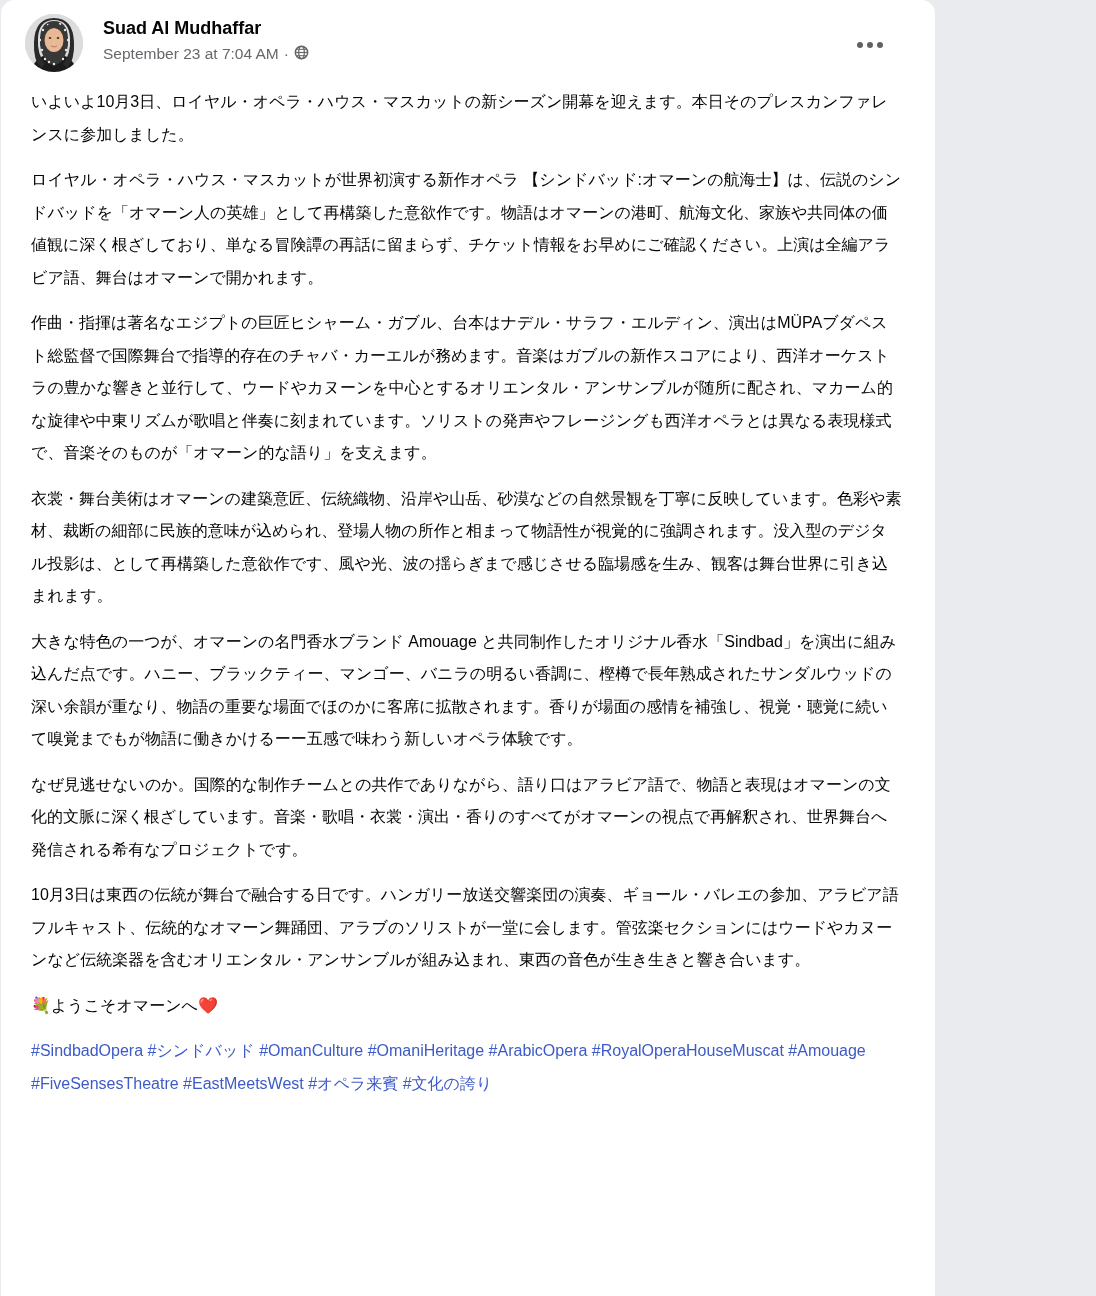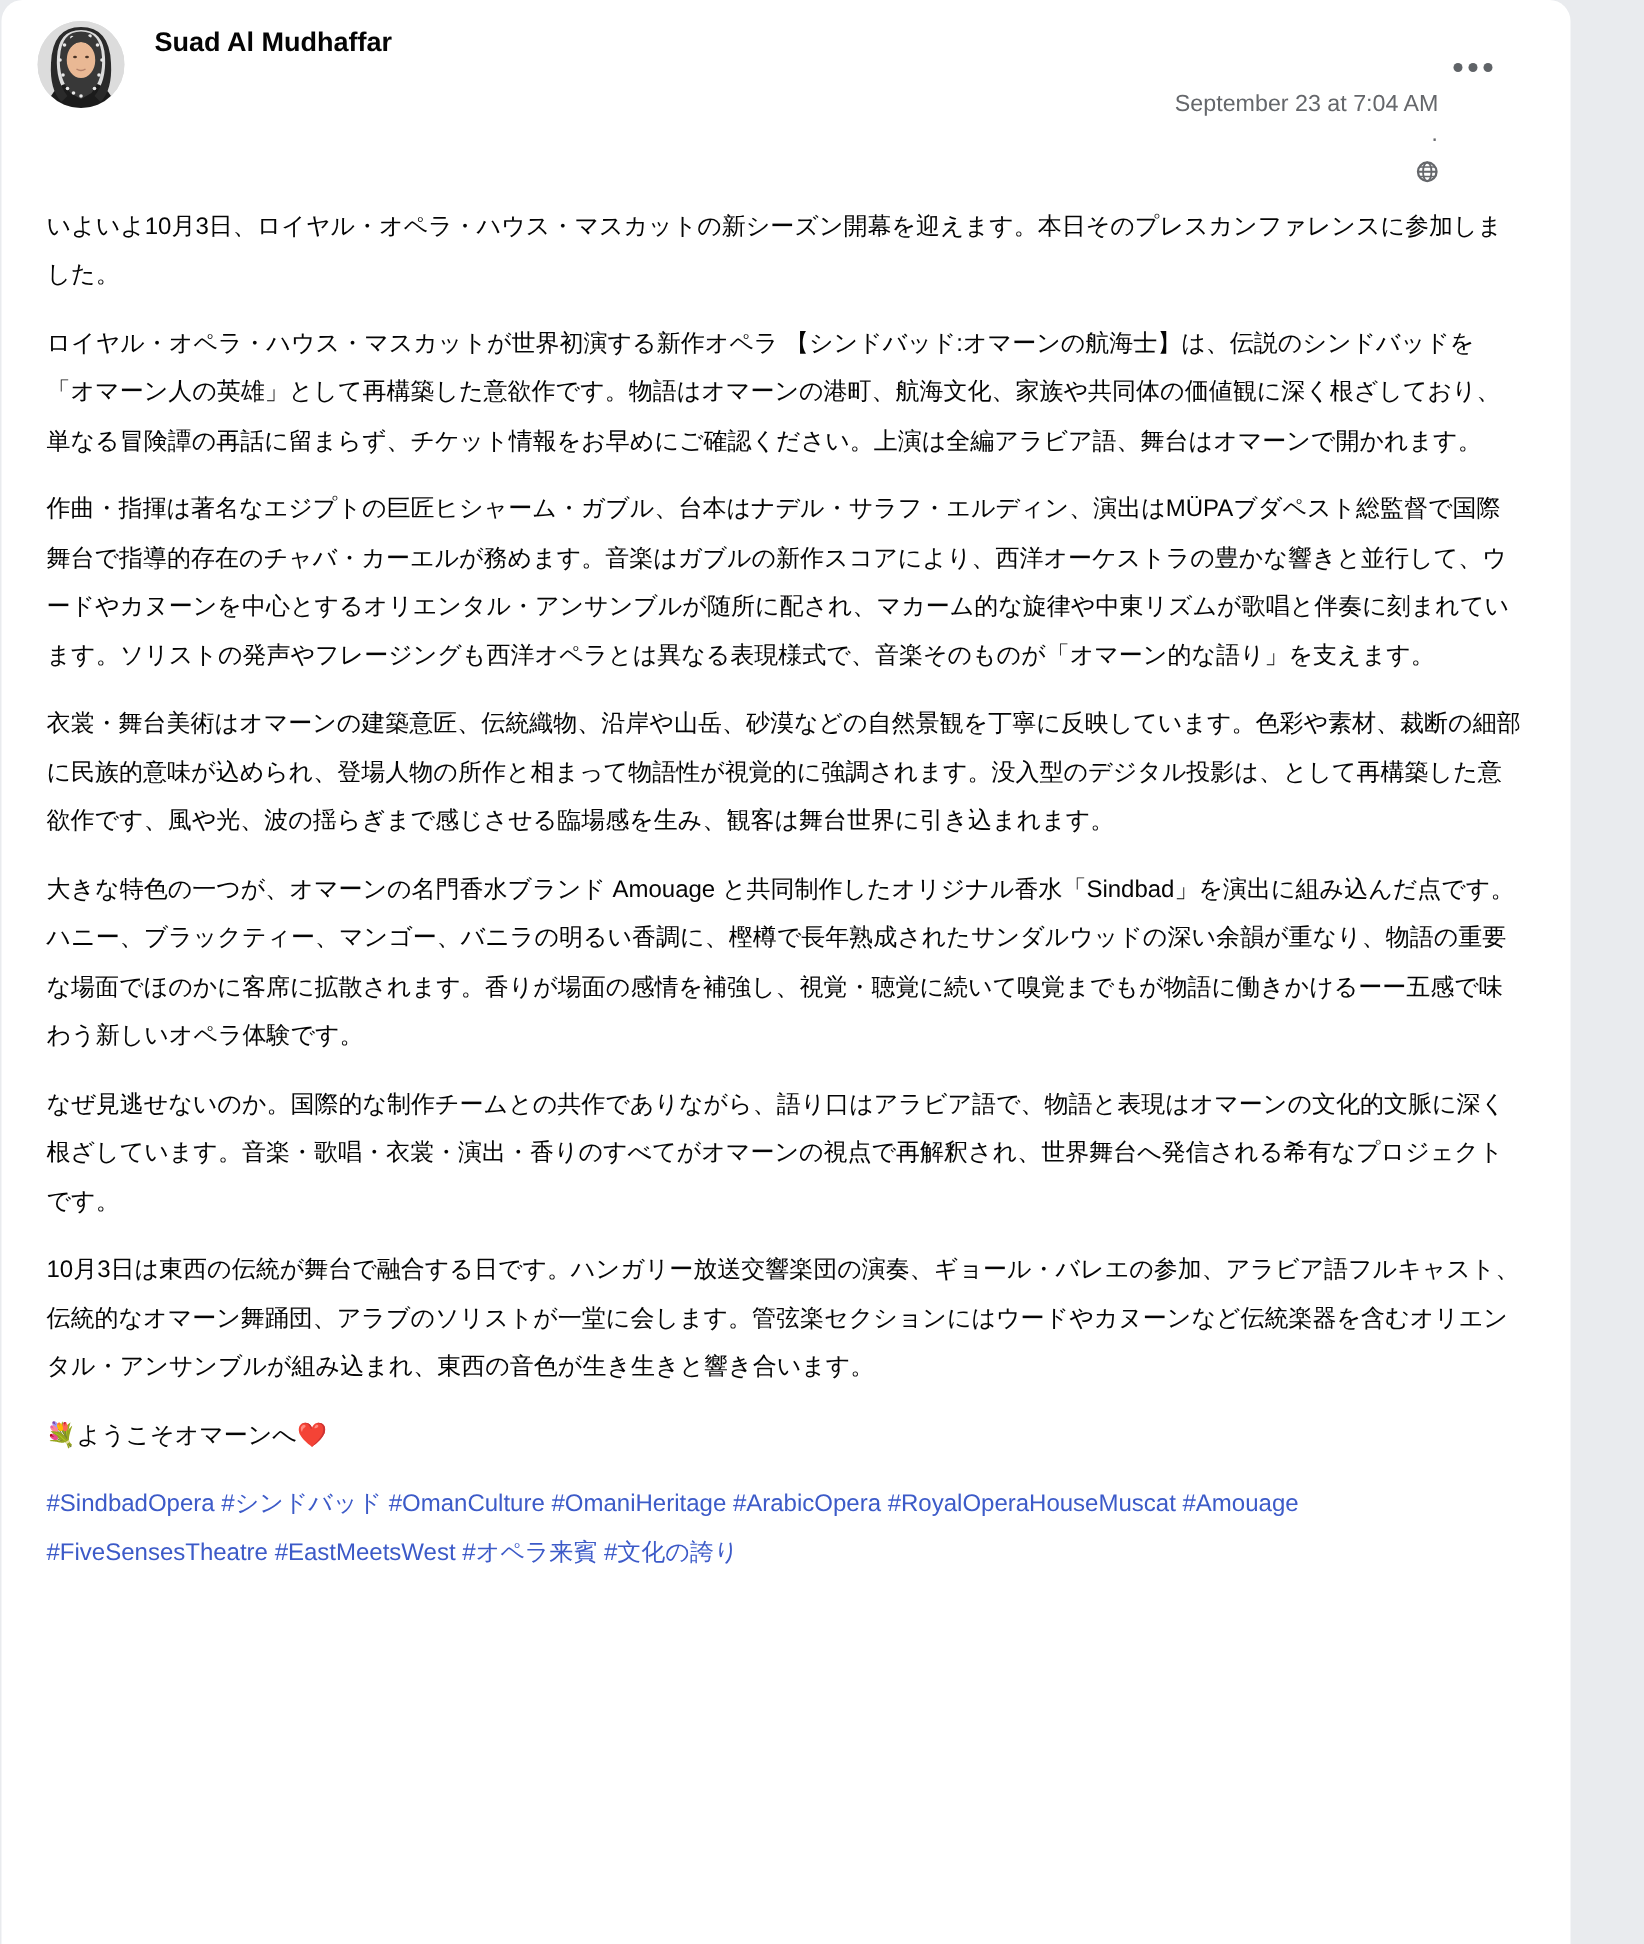--- a/index.html
+++ b/index.html
@@ -16,21 +16,21 @@
     font-family:"Liberation Sans","DejaVu Sans",sans-serif;
     color:var(--body-text);
   }
   .page{
     width:1096px;
     min-height:1296px;
     position:relative;
   }
   .post-card{
     background:var(--card-bg);
-    width:1046px;
+    width:934px;
     margin-left:1px;
     min-height:1296px;
     border-radius:14px 14px 0 0;
     padding-bottom:4px;
   }
   
   .post-header{
     display:flex;
     align-items:flex-start;
     padding:14px 16px 6px 24px;
@@ -47,27 +47,26 @@
     padding-top:4px;
   }
   .author{
     font-size:18px;
     font-weight:700;
     color:var(--body-text);
     line-height:1.2;
     cursor:pointer;
   }
   .meta{
-    margin-top:21px;
+    margin-top:5px;
     font-size:15.5px;
     color:var(--muted-text);
     display:flex;
-    align-items:flex-end;
+    align-items:flex-start;
     gap:5px;
-    flex-direction:column;
   }
   .meta .timestamp{cursor:pointer;}
   .globe-icon svg{display:block;width:15px;height:15px;}
   .more-btn{
     border:none;background:transparent;cursor:pointer;
     display:flex;gap:4px;align-items:center;
     padding:14px 10px;margin-right:26px;margin-top:14px;
   }
   .more-btn .dot{
     width:6px;height:6px;border-radius:50%;background:#5f6367;

